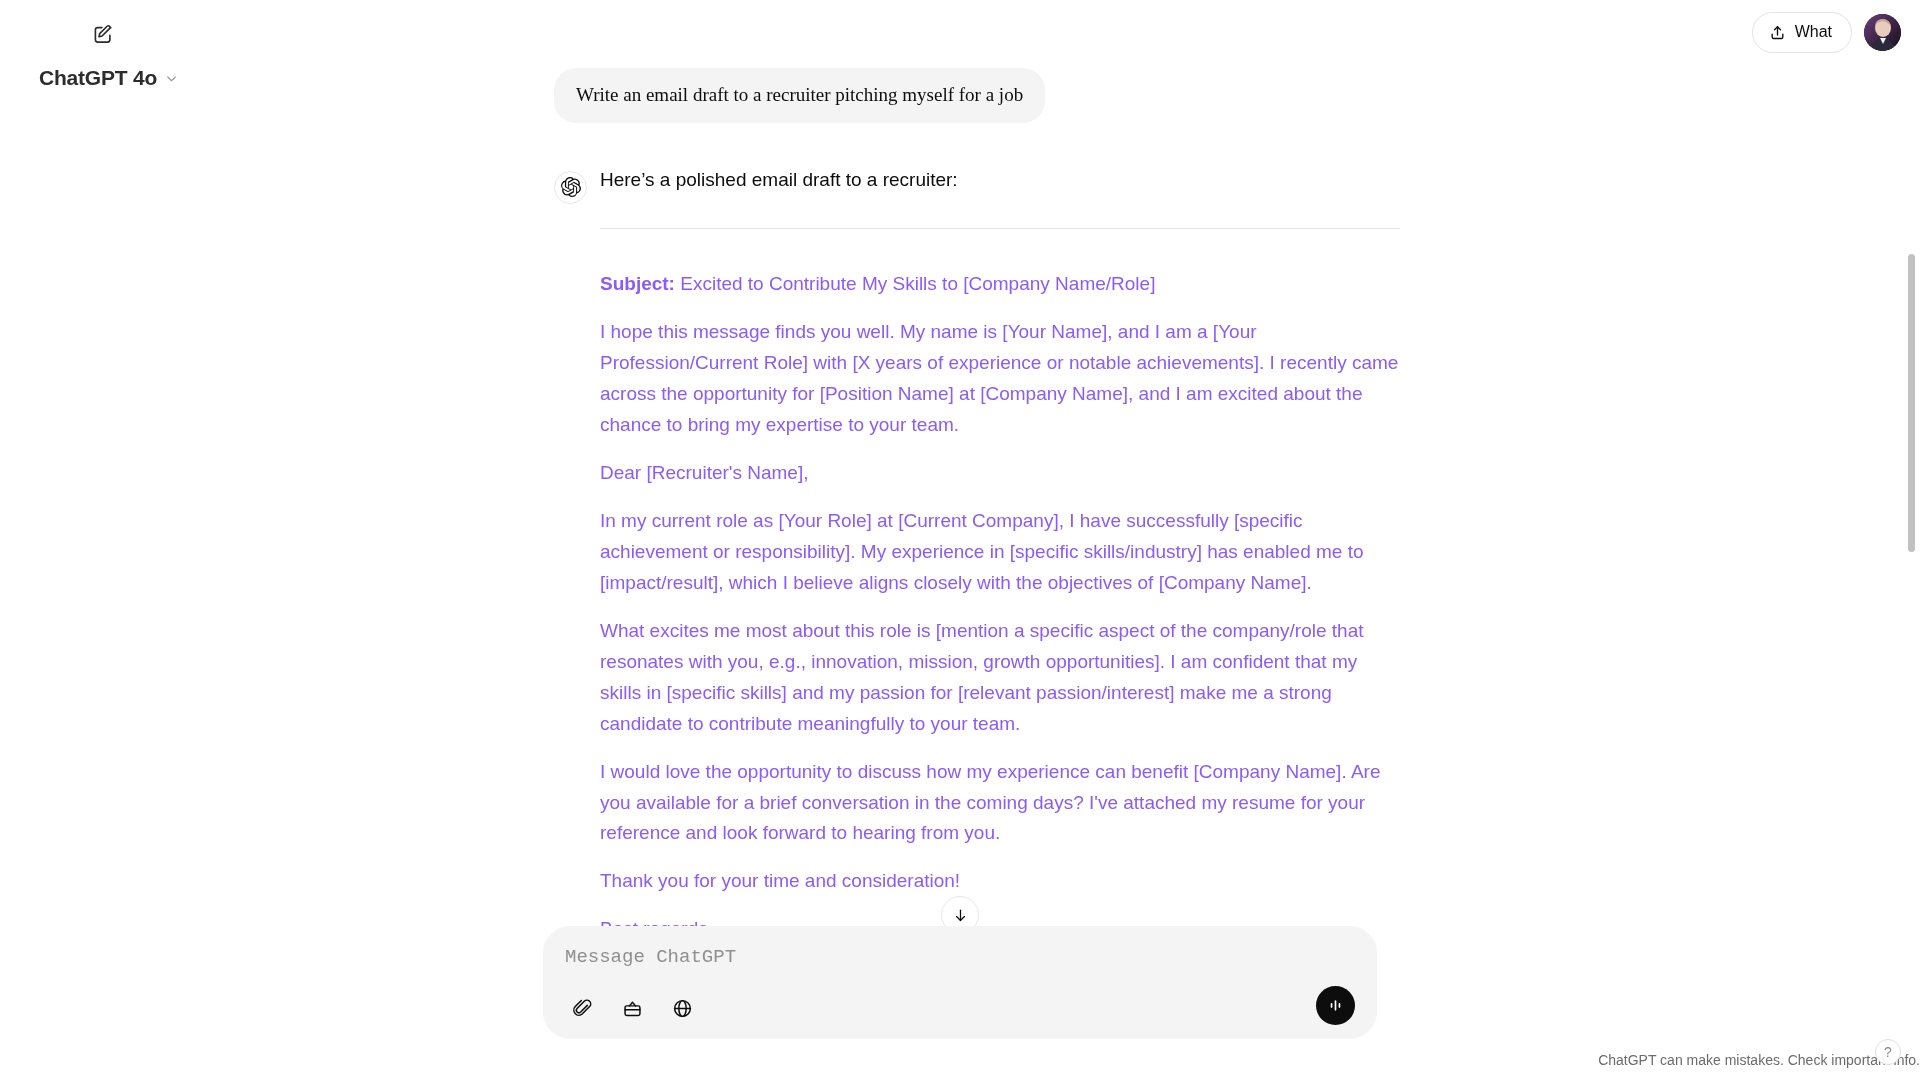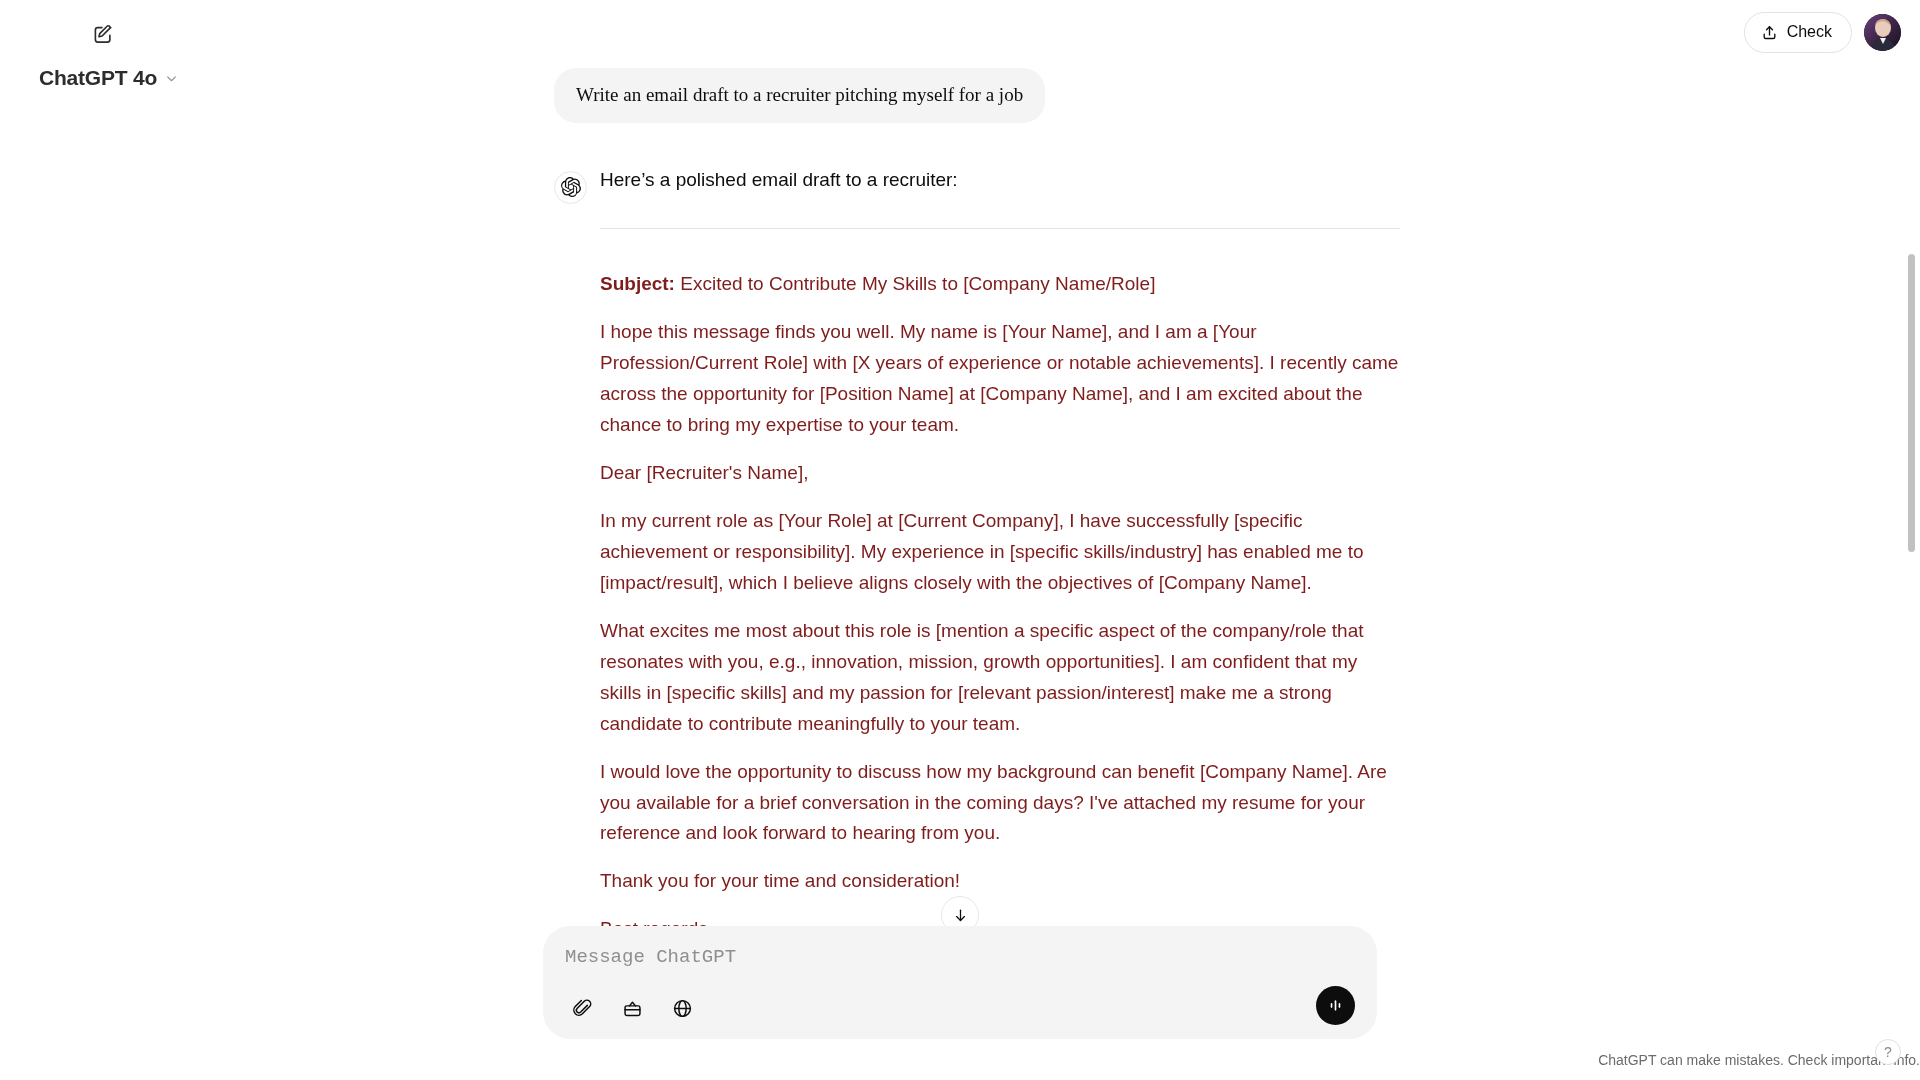--- a/index.html
+++ b/index.html
@@ -185,21 +185,21 @@
     height: 1px;
     background: #e5e5e5;
     border: 0;
     margin: 0 0 40px 0;
     width: 800px;
   }
 
   .para {
     font-size: 19px;
     line-height: 1.63;
-    color: #7f1d1d;
+    color: #8b5cf6;
     margin-bottom: 17px;
     width: 800px;
   }
   .para b { font-weight: 700; }
 
   
   .scroll-down-btn {
     position: absolute;
     left: 50%;
     transform: translateX(-50%);
@@ -355,21 +355,21 @@
       </button>
     </div>
 
     <div class="topbar-right">
       <button class="share-btn">
         <svg width="17" height="17" viewBox="0 0 24 24" fill="none" stroke="#0d0d0d" stroke-width="1.9" stroke-linecap="round" stroke-linejoin="round">
           <path d="M12 15.5V3.8"></path>
           <polyline points="7.8 8 12 3.8 16.2 8"></polyline>
           <path d="M4.5 14.5v3.8a2.2 2.2 0 0 0 2.2 2.2h10.6a2.2 2.2 0 0 0 2.2-2.2v-3.8"></path>
         </svg>
-        <span>Check</span>
+        <span>What</span>
       </button>
 
       <div class="avatar">
         <svg width="37" height="37" viewBox="0 0 37 37">
           <defs>
             <clipPath id="avclip">
                 <circle cx="18.5" cy="18.5" r="18.5"></circle>
               </clipPath>
             <linearGradient id="avbg" x1="0" y1="0" x2="1" y2="1">
               <stop offset="0%" stop-color="#6b3f80"></stop>
@@ -413,21 +413,21 @@
           </div>
 
           <div class="para">I hope this message finds you well. My name is [Your Name], and I am a [Your Profession/Current Role] with [X years of experience or notable achievements]. I recently came across the opportunity for [Position Name] at [Company Name], and I am excited about the chance to bring my expertise to your team.</div>
 
           <div class="para">Dear [Recruiter's Name],</div>
 
           <div class="para">In my current role as [Your Role] at [Current Company], I have successfully [specific achievement or responsibility]. My experience in [specific skills/industry] has enabled me to [impact/result], which I believe aligns closely with the objectives of [Company Name].</div>
 
           <div class="para">What excites me most about this role is [mention a specific aspect of the company/role that resonates with you, e.g., innovation, mission, growth opportunities]. I am confident that my skills in [specific skills] and my passion for [relevant passion/interest] make me a strong candidate to contribute meaningfully to your team.</div>
 
-          <div class="para">I would love the opportunity to discuss how my background can benefit [Company Name]. Are you available for a brief conversation in the coming days? I've attached my resume for your reference and look forward to hearing from you.</div>
+          <div class="para">I would love the opportunity to discuss how my experience can benefit [Company Name]. Are you available for a brief conversation in the coming days? I've attached my resume for your reference and look forward to hearing from you.</div>
 
           <div class="para">Thank you for your time and consideration!</div>
 
           <div class="para">Best regards,</div>
 
           <div class="para">[Your Full Name]</div>
         </div>
       </div>
 
       <button class="scroll-down-btn">

